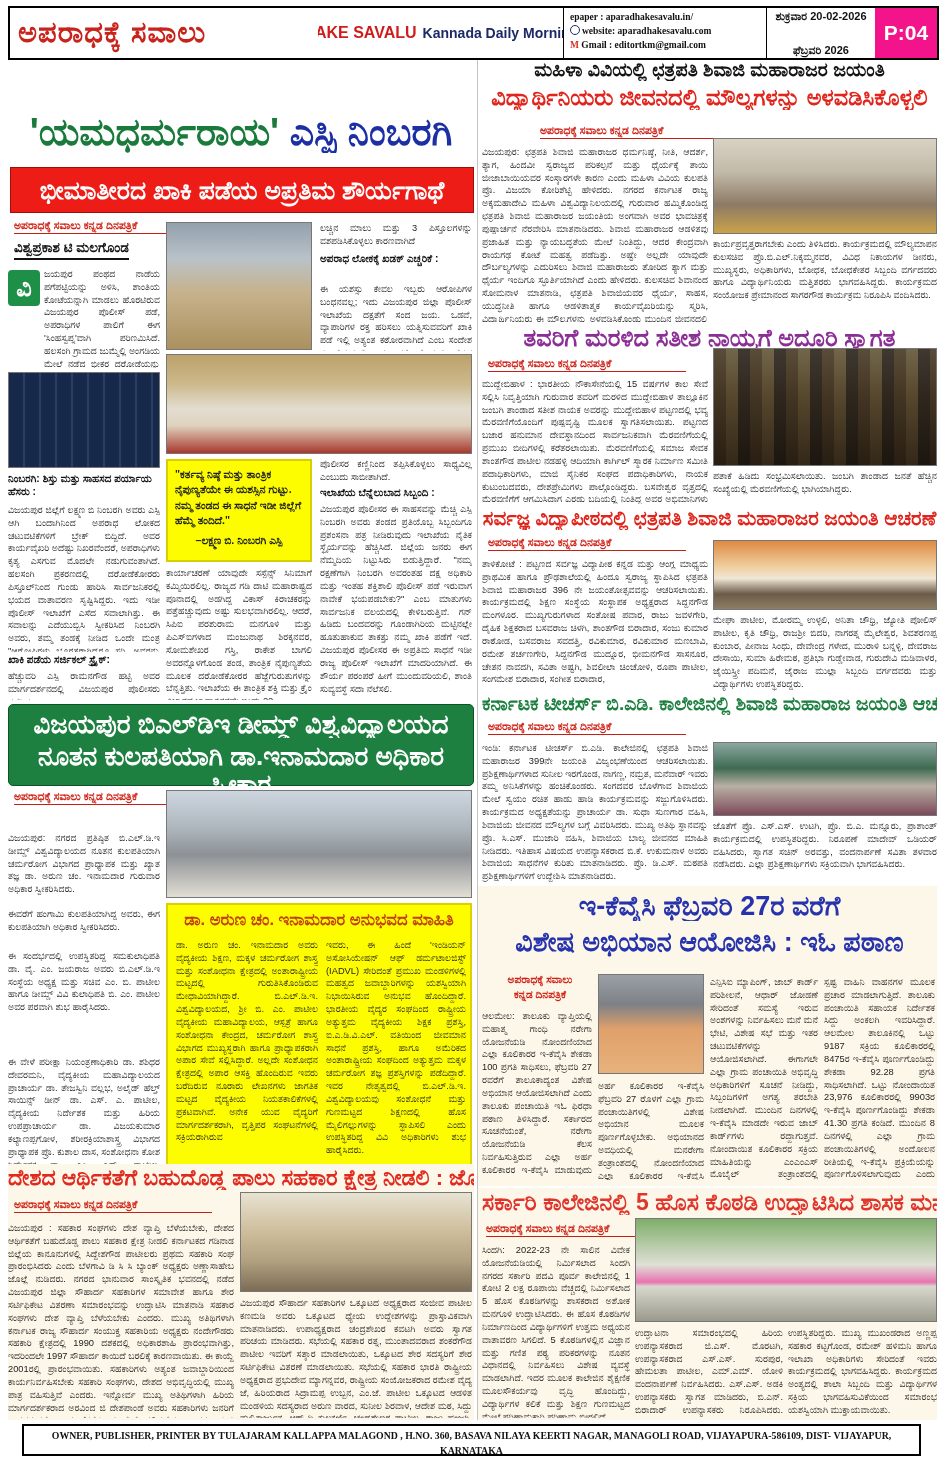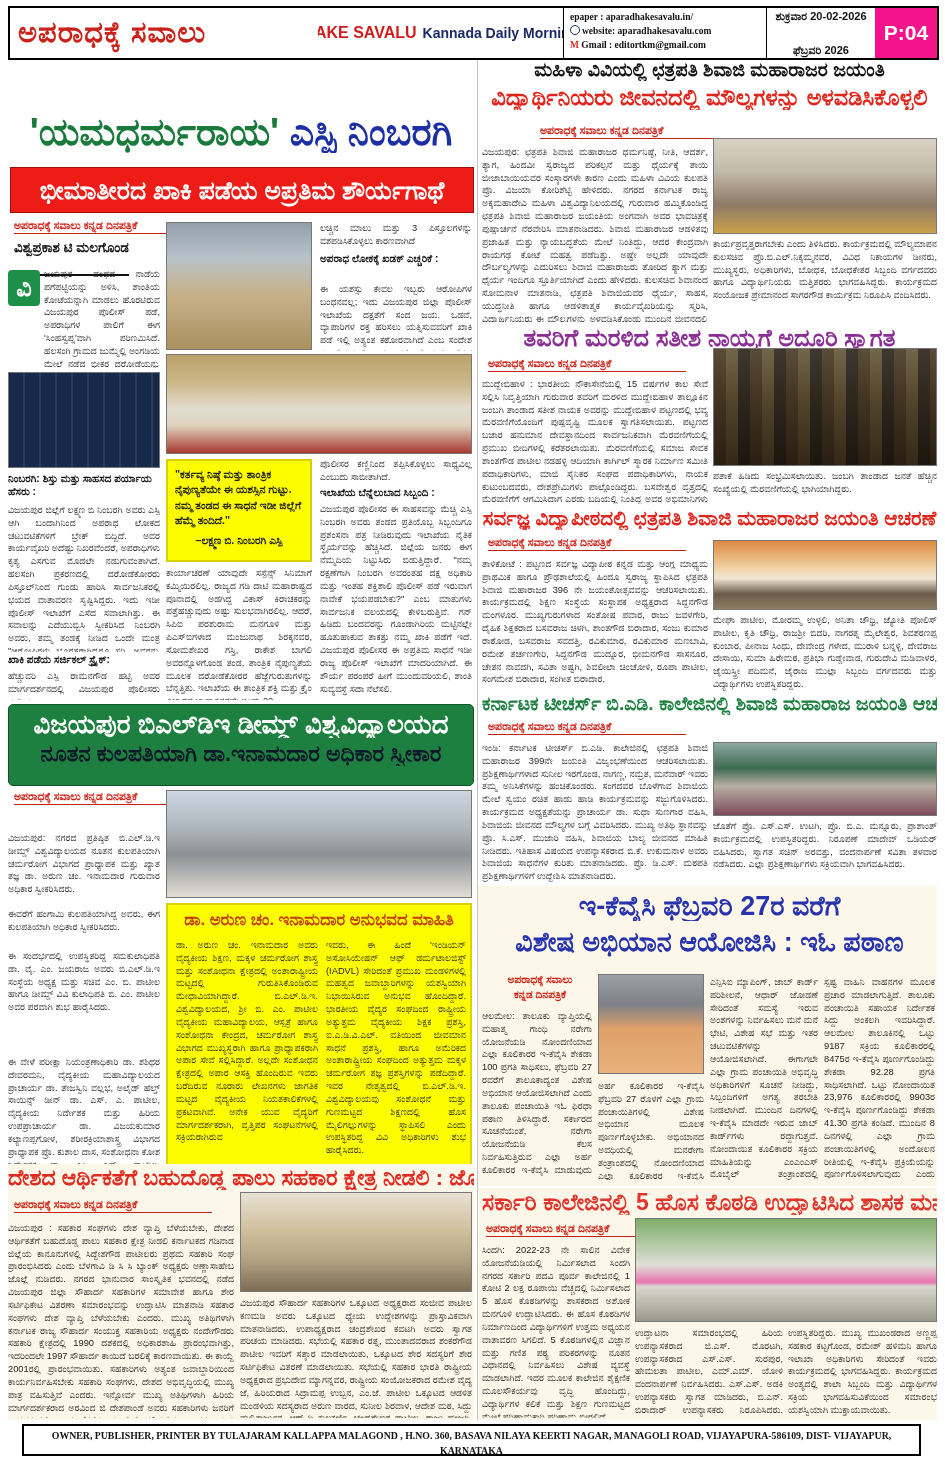--- a/index.html
+++ b/index.html
@@ -64,21 +64,21 @@
       <div>ಫೆಬ್ರವರಿ 2026</div>
     </div>
     <div class="pageno">P:04</div>
   </div>
 
   <div class="abs vrule" style="left:477px;top:60px;height:1360px;"></div>
 
   <div class="abs hd" style="left:8px;top:112px;width:466px;font-size:38px;color:#1c2fa4;"><span style="color:#1a7a3c;">'ಯಮಧರ್ಮರಾಯ'</span><span> ಎಸ್ಪಿ ನಿಂಬರಗಿ</span></div>
   <div class="abs hd" style="left:10px;top:167px;width:462px;height:44px;background:#ee1c16;color:#fff;font-size:25px;line-height:44px;border:1px solid #9d0f0b;">ಭೀಮಾತೀರದ ಖಾಕಿ ಪಡೆಯ ಅಪ್ರತಿಮ ಶೌರ್ಯಗಾಥೆ</div>
   <div class="abs byline" style="left:14px;top:219px;width:198px;">ಅಪರಾಧಕ್ಕೆ ಸವಾಲು ಕನ್ನಡ ದಿನಪತ್ರಿಕೆ</div>
-  <div class="abs" style="left:14px;top:240px;font-size:13.5px;font-weight:bold;color:#111;border-bottom:2px solid #111;padding-bottom:18px;">ವಿಶ್ವಪ್ರಕಾಶ ಟಿ ಮಲಗೊಂಡ</div>
+  <div class="abs" style="left:14px;top:240px;font-size:13.5px;font-weight:bold;color:#111;border-bottom:2px solid #111;padding-bottom:2px;">ವಿಶ್ವಪ್ರಕಾಶ ಟಿ ಮಲಗೊಂಡ</div>
 
   <div class="abs" style="left:8px;top:268px;width:152px;height:100px;">
     <div style="float:left;width:32px;height:36px;background:#1e8f46;border-radius:4px;color:#fff;font-size:24px;font-weight:bold;text-align:center;line-height:36px;margin:2px 4px 2px 0;">ವಿ</div>
     <div class="bt" style="height:100px;">ಜಯಪುರ ಪಂಥದ ನಾಡೆಯ ಪಗೆಪಟ್ಟಿಯನ್ನು ಅಳಿಸಿ, ಶಾಂತಿಯ ಕೋಟೆಯನ್ನಾಗಿ ಮಾಡಲು ಹೊರಟಿರುವ ವಿಜಯಪುರ ಪೊಲೀಸ್ ಪಡೆ, ಅಪರಾಧಿಗಳ ಪಾಲಿಗೆ ಈಗ 'ಸಿಂಹಸ್ವಪ್ನ'ವಾಗಿ ಪರಿಣಮಿಸಿದೆ. ಹಲಸಂಗಿ ಗ್ರಾಮದ ಜುಮ್ಮೆಲ್ಲಿ ಅಂಗಡಿಯ ಮೇಲೆ ನಡೆದ ಭೀಕರ ದರೋಡೆಯನ್ನು ಭೇದಿಸಿದ ರೀತಿ ನೋಡಿದರೆ, ಜಿಲ್ಲಾ ಪೊಲೀಸ್ ವರಿಷ್ಠಾಧಿಕಾರಿ ಲಕ್ಷ್ಮಣ ಬಿ. ನಿಂಬರಗಿ ಅವರ ನೇತೃತ್ವದ ತಂಡ ಎಷ್ಟು ಜಾಗೃತ ಮತ್ತು ಶಕ್ತಿಯುತವಾಗಿದೆ ಎಂಬುದು ಇಡೀ ನಾಡಿಗೆ ಮನವರಿಕೆಯಾಗಿದೆ.</div>
   </div>
   <div class="ph ph-weapons" style="left:8px;top:372px;width:152px;height:96px;"></div>
   <div class="abs sh" style="left:8px;top:473px;width:152px;height:28px;">ನಿಂಬರಗಿ: ಶಿಸ್ತು ಮತ್ತು ಸಾಹಸದ ಪರ್ಯಾಯ ಹೆಸರು :</div>
   <div class="abs bt" style="left:8px;top:504px;width:152px;height:148px;">ವಿಜಯಪುರ ಜಿಲ್ಲೆಗೆ ಲಕ್ಷ್ಮಣ ಬಿ ನಿಂಬರಗಿ ಅವರು ಎಸ್ಪಿ ಆಗಿ ಬಂದಾಗಿನಿಂದ ಅಪರಾಧ ಲೋಕದ ಚಟುವಟಿಕೆಗಳಿಗೆ ಬ್ರೇಕ್ ಬಿದ್ದಿದೆ. ಅವರ ಕಾರ್ಯವೈಖರಿ ಅದೆಷ್ಟು ನಿಖರವೆಂದರೆ, ಅಪರಾಧಿಗಳು ಕೃತ್ಯ ಎಸಗುವ ಮೊದಲೇ ನಡುಗುವಂತಾಗಿದೆ. ಹಲಸಂಗಿ ಪ್ರಕರಣದಲ್ಲಿ ದರೋಡೆಕೋರರು ಪಿಸ್ತೂಲ್‌ನಿಂದ ಗುಂಡು ಹಾರಿಸಿ ಸಾರ್ವಜನಿಕರಲ್ಲಿ ಭಯದ ವಾತಾವರಣ ಸೃಷ್ಟಿಸಿದ್ದರು. ಇದು ಇಡೀ ಪೊಲೀಸ್ ಇಲಾಖೆಗೆ ಎಸೆದ ಸವಾಲಾಗಿತ್ತು. ಈ ಸವಾಲನ್ನು ಎದೆಯುಬ್ಬಿಸಿ ಸ್ವೀಕರಿಸಿದ ನಿಂಬರಗಿ ಅವರು, ತಮ್ಮ ತಂಡಕ್ಕೆ ನೀಡಿದ ಒಂದೇ ಮಂತ್ರ "ಆರೋಪಿಗಳು ಭೂಗತರಾಗಿದ್ದರೂ ಸರಿ, ಅವರನ್ನು ಹೆಡೆಮುರಿ ಕಟ್ಟಬೇಕು."</div>
   <div class="abs sh" style="left:8px;top:654px;width:152px;height:14px;">ಖಾಕಿ ಪಡೆಯ ಸರ್ಜಿಕಲ್ ಸ್ಟ್ರೈಕ್:</div>
   <div class="abs bt" style="left:8px;top:670px;width:152px;height:30px;">ಹೆಚ್ಚುವರಿ ಎಸ್ಪಿ ರಾಮನಗೌಡ ಹಟ್ಟಿ ಅವರ ಮಾರ್ಗದರ್ಶನದಲ್ಲಿ ವಿಜಯಪುರ ಪೊಲೀಸರು ನಡೆಸಿದ</div>
@@ -93,21 +93,21 @@
 
   <div class="abs bt" style="left:320px;top:222px;width:152px;height:28px;">ಲಚ್ಚಿನ ಮಾಲು ಮತ್ತು 3 ಪಿಸ್ತೂಲಗಳನ್ನು ವಶಪಡಿಸಿಕೊಳ್ಳಲು ಕಾರಣವಾಗಿದೆ</div>
   <div class="abs sh" style="left:320px;top:253px;width:152px;height:28px;">ಅಪರಾಧ ಲೋಕಕ್ಕೆ ಖಡಕ್ ಎಚ್ಚರಿಕೆ :</div>
   <div class="abs bt" style="left:320px;top:283px;width:152px;height:68px;">ಈ ಯಶಸ್ಸು ಕೇವಲ ಇಬ್ಬರು ಆರೋಪಿಗಳ ಬಂಧನವಲ್ಲ; ಇದು ವಿಜಯಪುರ ಜಿಲ್ಲಾ ಪೊಲೀಸ್ ಇಲಾಖೆಯ ದಕ್ಷತೆಗೆ ಸಂದ ಜಯ. ಒಡವೆ, ವ್ಯಾಪಾರಿಗಳ ರಕ್ತ ಹರಿಸಲು ಯತ್ನಿಸುವವರಿಗೆ ಖಾಕಿ ಪಡೆ ಇಲ್ಲಿ ಅತ್ಯಂತ ಕಠೋರವಾಗಿದೆ ಎಂಬ ಸಂದೇಶ ರವಾನೆಯಾಗಿದೆ ಹಾಗೂ ದರೋಡೆ ಮಾಡಿ ಹೆಚ್ಚಿನ ಧನ, ಗುರುತು ಮರೆಮಾಚಿದರೂ,</div>
   <div class="abs bt" style="left:320px;top:458px;width:152px;height:27px;">ಪೊಲೀಸರ ಕಣ್ಣಿನಿಂದ ತಪ್ಪಿಸಿಕೊಳ್ಳಲು ಸಾಧ್ಯವಿಲ್ಲ ಎಂಬುದು ಸಾಬೀತಾಗಿದೆ.</div>
   <div class="abs sh" style="left:320px;top:487px;width:152px;height:14px;">ಇಲಾಖೆಯ ಬೆನ್ನೆಲುಬಾದ ಸಿಬ್ಬಂದಿ :</div>
   <div class="abs bt" style="left:320px;top:503px;width:152px;height:197px;">ವಿಜಯಪುರ ಪೊಲೀಸರ ಈ ಸಾಹಸವನ್ನು ಮೆಚ್ಚಿ ಎಸ್ಪಿ ನಿಂಬರಗಿ ಅವರು ತಂಡದ ಪ್ರತಿಯೊಬ್ಬ ಸಿಬ್ಬಂದಿಗೂ ಪ್ರಶಂಸನಾ ಪತ್ರ ನೀಡಿರುವುದು ಇಲಾಖೆಯ ನೈತಿಕ ಸ್ಥೈರ್ಯವನ್ನು ಹೆಚ್ಚಿಸಿದೆ. ಜಿಲ್ಲೆಯ ಜನರು ಈಗ ನೆಮ್ಮದಿಯ ನಿಟ್ಟುಸಿರು ಬಿಡುತ್ತಿದ್ದಾರೆ. "ನಮ್ಮ ರಕ್ಷಣೆಗಾಗಿ ನಿಂಬರಗಿ ಅವರಂತಹ ದಕ್ಷ ಅಧಿಕಾರಿ ಮತ್ತು ಇಂತಹ ಶಕ್ತಿಶಾಲಿ ಪೊಲೀಸ್ ಪಡೆ ಇರುವಾಗ ನಾವೇಕೆ ಭಯಪಡಬೇಕು?" ಎಂಬ ಮಾತುಗಳು ಸಾರ್ವಜನಿಕ ವಲಯದಲ್ಲಿ ಕೇಳಿಬರುತ್ತಿವೆ. ಗನ್ ಹಿಡಿದು ಬಂದವರನ್ನು ಗೂಂಡಾಗಿರಿಯ ಮಟ್ಟಿನಲ್ಲೇ ಹೂತುಹಾಕುವ ತಾಕತ್ತು ನಮ್ಮ ಖಾಕಿ ಪಡೆಗೆ ಇದೆ. ವಿಜಯಪುರ ಪೊಲೀಸರ ಈ ಅಪ್ರತಿಮ ಸಾಧನೆ ಇಡೀ ರಾಜ್ಯ ಪೊಲೀಸ್ ಇಲಾಖೆಗೆ ಮಾದರಿಯಾಗಿದೆ. ಈ ಶೌರ್ಯ ಪರಂಪರೆ ಹೀಗೆ ಮುಂದುವರಿಯಲಿ, ಶಾಂತಿ ಸುವ್ಯವಸ್ಥೆ ಸದಾ ನೆಲೆಸಲಿ.</div>
 
   <div class="abs" style="left:8px;top:704px;width:464px;height:80px;background:#1d8040;border-radius:5px;border:1px solid #0e5526;">
     <div class="hd" style="color:#fff;font-size:26px;margin-top:5px;">ವಿಜಯಪುರ ಬಿಎಲ್‌ಡಿಇ ಡೀಮ್ಡ್ ವಿಶ್ವವಿದ್ಯಾಲಯದ</div>
-    <div class="hd" style="color:#0f172a;font-size:22px;margin-top:4px;">ನೂತನ ಕುಲಪತಿಯಾಗಿ ಡಾ.ಇನಾಮದಾರ ಅಧಿಕಾರ ಸ್ವೀಕಾರ</div>
+    <div class="hd" style="color:#ffffff;font-size:26px;margin-top:4px;">ನೂತನ ಕುಲಪತಿಯಾಗಿ ಡಾ.ಇನಾಮದಾರ ಅಧಿಕಾರ ಸ್ವೀಕಾರ</div>
   </div>
   <div class="abs byline" style="left:14px;top:790px;width:198px;">ಅಪರಾಧಕ್ಕೆ ಸವಾಲು ಕನ್ನಡ ದಿನಪತ್ರಿಕೆ</div>
   <div class="abs bt" style="left:8px;top:832px;width:152px;height:94px;">ವಿಜಯಪುರ: ನಗರದ ಪ್ರತಿಷ್ಠಿತ ಬಿ.ಎಲ್.ಡಿ.ಇ ಡೀಮ್ಡ್ ವಿಶ್ವವಿದ್ಯಾಲಯದ ನೂತನ ಕುಲಪತಿಯಾಗಿ ಚರ್ಮರೋಗ ವಿಭಾಗದ ಪ್ರಾಧ್ಯಾಪಕ ಮತ್ತು ಖ್ಯಾತ ತಜ್ಞ ಡಾ. ಅರುಣ ಚಂ. ಇನಾಮದಾರ ಗುರುವಾರ ಅಧಿಕಾರ ಸ್ವೀಕರಿಸಿದರು.</div>
   <div class="abs bt" style="left:8px;top:908px;width:152px;height:40px;">ಈವರೆಗೆ ಹಂಗಾಮಿ ಕುಲಪತಿಯಾಗಿದ್ದ ಅವರು, ಈಗ ಕುಲಪತಿಯಾಗಿ ಅಧಿಕಾರ ಸ್ವೀಕರಿಸಿದರು.</div>
   <div class="abs bt" style="left:8px;top:950px;width:152px;height:104px;">ಈ ಸಂದರ್ಭದಲ್ಲಿ ಉಪಸ್ಥಿತರಿದ್ದ ಸಮಕುಲಾಧಿಪತಿ ಡಾ. ವೈ. ಎಂ. ಜಯರಾಜ ಅವರು ಬಿ.ಎಲ್.ಡಿ.ಇ ಸಂಸ್ಥೆಯ ಅಧ್ಯಕ್ಷ ಮತ್ತು ಸಚಿವ ಎಂ. ಬಿ. ಪಾಟೀಲ ಹಾಗೂ ಡೀಮ್ಡ್ ವಿವಿ ಕುಲಾಧಿಪತಿ ಬಿ. ಎಂ. ಪಾಟೀಲ ಅವರ ಪರವಾಗಿ ಶುಭ ಹಾರೈಸಿದರು.</div>
   <div class="abs bt" style="left:8px;top:1056px;width:152px;height:112px;">ಈ ವೇಳೆ ಪರೀಕ್ಷಾ ನಿಯಂತ್ರಣಾಧಿಕಾರಿ ಡಾ. ಶಶಿಧರ ದೇವರಮನಿ, ವೈದ್ಯಕೀಯ ಮಹಾವಿದ್ಯಾಲಯದ ಪ್ರಾಚಾರ್ಯ ಡಾ. ತೇಜಸ್ವಿನಿ ವಲ್ಲಭ, ಅಲೈಡ್ ಹೆಲ್ತ್ ಸಾಯಿನ್ಸ್ ಡೀನ್ ಡಾ. ಎಸ್. ಎ. ಪಾಟೀಲ, ವೈದ್ಯಕೀಯ ನಿರ್ದೇಶಕ ಮತ್ತು ಹಿರಿಯ ಉಪಪ್ರಾಚಾರ್ಯ ಡಾ. ವಿಜಯಕುಮಾರ ಕಲ್ಯಾಣಪ್ಪಗೋಳ, ಶರೀರಕ್ರಿಯಾಶಾಸ್ತ್ರ ವಿಭಾಗದ ಪ್ರಾಧ್ಯಾಪಕ ಪ್ರೊ. ಕುಶಾಲ ದಾಸ, ಸಂಶೋಧನಾ ಕೋಶ ನಿರ್ದೇಶಕ ಡಾ. ಎಂ. ಎಸ್. ಪಾಟೀಲ, ಉಪಕುಲಸಚಿವ ಸತೀಶ ಪಾಟೀಲ, ವೈದ್ಯಕೀಯ ಅಧೀಕ್ಷಕ ಡಾ. ರವಿಕುಮಾರ ಬಿರಾದಾರ, ಬೋಧಕ ಹಾಗೂ ಬೋಧಕೇತರ ಸಿಬ್ಬಂದಿ ಉಪಸ್ಥಿತರಿದ್ದರು.</div>
   <div class="ph ph-blde" style="left:166px;top:790px;width:306px;height:108px;"></div>
   <div class="abs ybox" style="left:166px;top:903px;width:306px;height:266px;">
     <div class="hd" style="color:#c2410c;font-size:16.5px;margin:6px 4px 4px 4px;">ಡಾ. ಅರುಣ ಚಂ. ಇನಾಮದಾರ ಅನುಭವದ ಮಾಹಿತಿ</div>
     <div class="bt" style="position:absolute;left:8px;top:34px;width:142px;height:224px;">ಡಾ. ಅರುಣ ಚಂ. ಇನಾಮದಾರ ಅವರು ವೈದ್ಯಕೀಯ ಶಿಕ್ಷಣ, ಮಕ್ಕಳ ಚರ್ಮರೋಗ ಶಾಸ್ತ್ರ ಮತ್ತು ಸಂಶೋಧನಾ ಕ್ಷೇತ್ರದಲ್ಲಿ ಅಂತಾರಾಷ್ಟ್ರೀಯ ಮಟ್ಟದಲ್ಲಿ ಗುರುತಿಸಿಕೊಂಡಿರುವ ಮೇಧಾವಿಯಾಗಿದ್ದಾರೆ. ಬಿ.ಎಲ್.ಡಿ.ಇ. ವಿಶ್ವವಿದ್ಯಾಲಯದ, ಶ್ರೀ ಬಿ. ಎಂ. ಪಾಟೀಲ ವೈದ್ಯಕೀಯ ಮಹಾವಿದ್ಯಾಲಯ, ಆಸ್ಪತ್ರೆ ಹಾಗೂ ಸಂಶೋಧನಾ ಕೇಂದ್ರದ, ಚರ್ಮರೋಗ ಶಾಸ್ತ್ರ ವಿಭಾಗದ ಮುಖ್ಯಸ್ಥರಾಗಿ ಹಾಗೂ ಪ್ರಾಧ್ಯಾಪಕರಾಗಿ ಅಪಾರ ಸೇವೆ ಸಲ್ಲಿಸಿದ್ದಾರೆ. ಅಲ್ಲದೇ ಸಂಶೋಧನ ಕ್ಷೇತ್ರದಲ್ಲಿ ಅಪಾರ ಆಸಕ್ತಿ ಹೊಂದಿರುವ ಇವರು ಬರೆದಿರುವ ನೂರಾರು ಲೇಖನಗಳು ಜಾಗತಿಕ ಮಟ್ಟದ ವೈದ್ಯಕೀಯ ನಿಯತಕಾಲಿಕೆಗಳಲ್ಲಿ ಪ್ರಕಟವಾಗಿವೆ. ಅನೇಕ ಯುವ ವೈದ್ಯರಿಗೆ ಮಾರ್ಗದರ್ಶಕರಾಗಿ, ವೃತ್ತಿಪರ ಸಂಘಟನೆಗಳಲ್ಲಿ ಸಕ್ರಿಯರಾಗಿರುವ</div>

